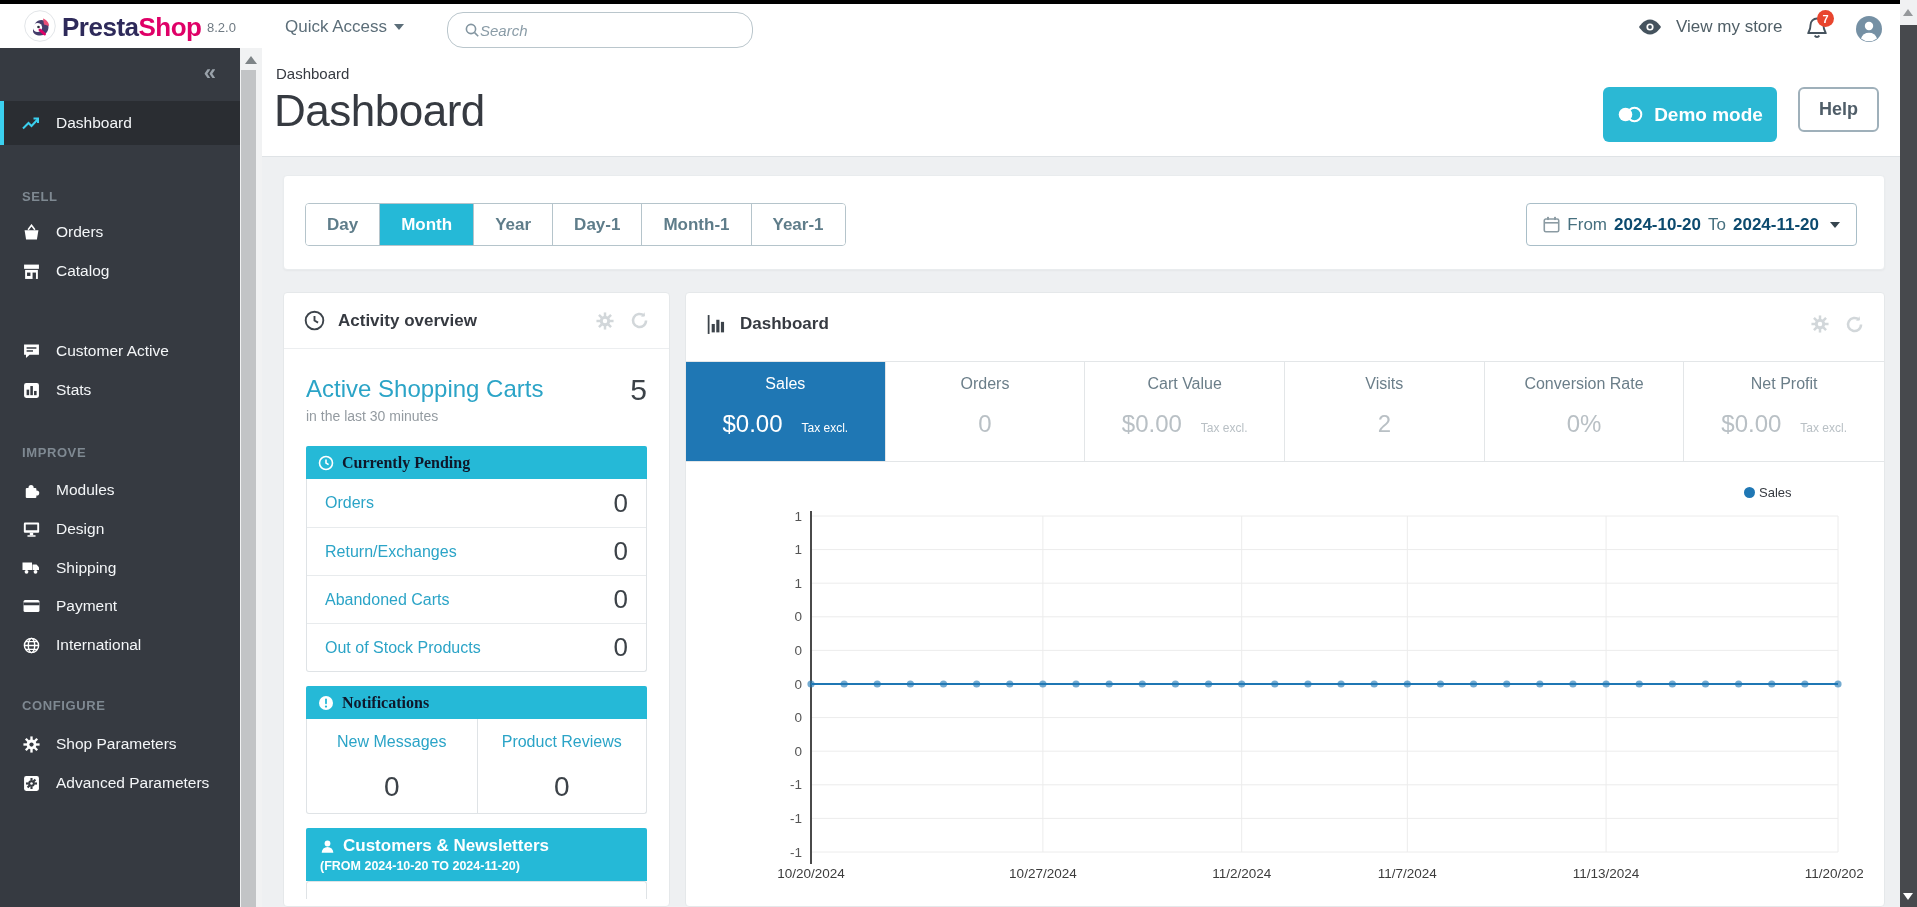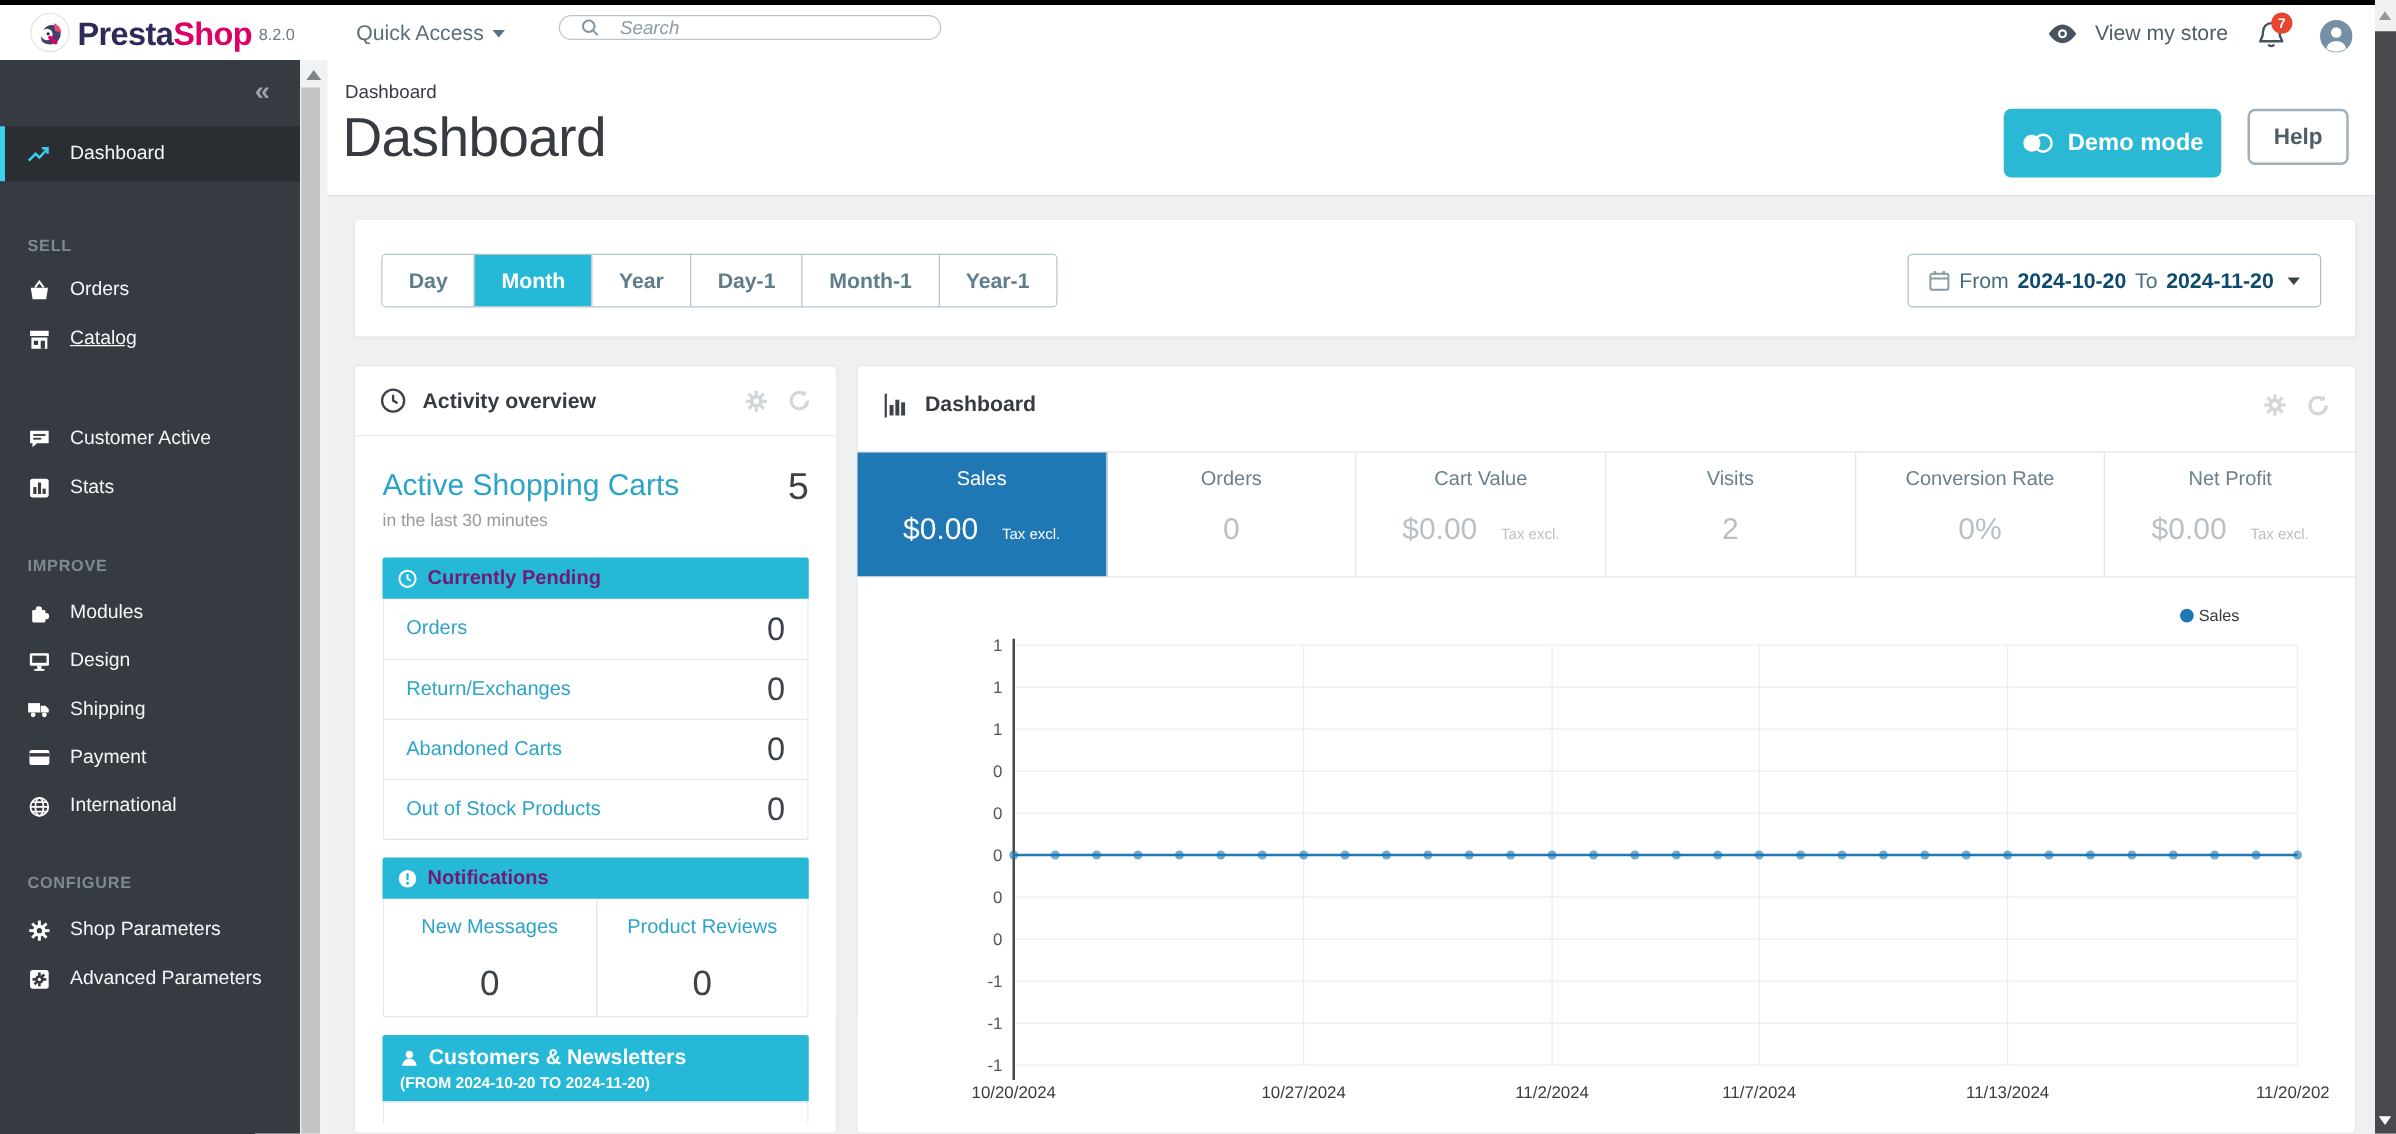--- a/index.html
+++ b/index.html
@@ -9,21 +9,21 @@
 
 #topstrip{position:absolute;left:0;top:0;width:1917px;height:4px;background:#000;}
 #header{position:absolute;left:0;top:4px;width:1917px;height:44px;background:#fff;}
 .logo-ball{position:absolute;left:24px;top:6px;width:32px;height:32px;}
 .logo-text{position:absolute;left:62px;top:8px;font-size:26px;font-weight:bold;letter-spacing:-0.5px;}
 .logo-text .p1{color:#2e2a5a;}
 .logo-text .p2{color:#df0067;}
 .version{position:absolute;left:207px;top:16px;font-size:13px;color:#6f7a83;}
 .quick-access{position:absolute;left:285px;top:13px;font-size:17px;color:#5c6e79;display:flex;align-items:center;gap:7px;cursor:pointer;}
 .caret{width:0;height:0;border-left:5px solid transparent;border-right:5px solid transparent;border-top:6px solid #5c6e79;display:inline-block;}
-.search-box{position:absolute;left:447px;top:8px;width:306px;height:20px;border:1px solid #bac6cc;border-radius:16px;display:flex;align-items:center;padding-left:16px;gap:16px;background:#fff;}
+.search-box{position:absolute;left:447px;top:8px;width:306px;height:36px;border:1px solid #bac6cc;border-radius:16px;display:flex;align-items:center;padding-left:16px;gap:0;background:#fff;}
 .search-box .ph{font-style:italic;color:#8a9ca7;font-size:15px;}
 .viewstore{position:absolute;left:1637px;top:13px;display:flex;align-items:center;gap:13px;font-size:17px;color:#4f5e66;cursor:pointer;}
 .bell-wrap{position:absolute;left:1805px;top:10px;width:30px;height:30px;cursor:pointer;}
 .badge{position:absolute;left:12px;top:-4px;width:17px;height:17px;border-radius:50%;background:#e8452e;color:#fff;font-size:11px;font-weight:bold;display:flex;align-items:center;justify-content:center;}
 .avatar{position:absolute;left:1856px;top:12px;width:26px;height:26px;cursor:pointer;}
 
 #sidebar{position:absolute;left:0;top:48px;width:240px;height:859px;background:#363a41;}
 .collapse-btn{position:absolute;right:24px;top:12px;color:#9aa2aa;font-size:22px;font-weight:bold;cursor:pointer;}
 .side-item{position:absolute;left:0;width:240px;height:36px;display:flex;align-items:center;padding-left:22px;gap:16px;color:#f4f6f8;font-size:15.5px;cursor:pointer;}
 .side-item .ic{width:18px;height:18px;flex:0 0 18px;display:flex;align-items:center;justify-content:center;}
@@ -55,21 +55,21 @@
 #dashpanel{left:685px;top:292px;width:1200px;height:615px;}
 .phead{height:56px;display:flex;align-items:center;padding:0 20px;border-bottom:1px solid #eceef0;}
 .phead .ptitle{margin-left:13px;font-size:17px;font-weight:600;color:#363a41;flex:1;}
 .phead .hic{margin-left:16px;cursor:pointer;}
 
 .abody{padding:26px 22px 0 22px;}
 .carts-row{display:flex;justify-content:space-between;align-items:flex-start;}
 .carts-link{font-size:24px;color:#2ba4c7;text-decoration:none;cursor:pointer;}
 .carts-val{font-size:30px;color:#3c4248;line-height:30px;}
 .carts-sub{font-size:14px;color:#949ba1;margin-top:3px;}
-.secthead{margin-top:22px;height:33px;background:#25b9d7;color:#701a75;display:flex;align-items:center;padding-left:12px;gap:8px;font-size:16px;font-weight:bold;border-radius:2px 2px 0 0;}
+.secthead{margin-top:22px;height:33px;background:#25b9d7;color:#0f172a;display:flex;align-items:center;padding-left:12px;gap:8px;font-size:16px;font-weight:bold;border-radius:2px 2px 0 0;font-family:Liberation Serif, serif;}
 .seclist{border:1px solid #dfe3e6;border-top:none;border-radius:0 0 3px 3px;}
 .secrow{height:48px;display:flex;justify-content:space-between;align-items:center;padding:0 18px;cursor:pointer;}
 .secrow + .secrow{border-top:1px solid #e8ebed;}
 .secrow a{font-size:16px;color:#2ba4c7;text-decoration:none;}
 .secrow .num{font-size:26px;color:#3c4248;}
 .notifbox{border:1px solid #dfe3e6;border-top:none;border-radius:0 0 3px 3px;display:grid;grid-template-columns:1fr 1fr;height:95px;}
 .notifcell{display:flex;flex-direction:column;align-items:center;justify-content:space-between;padding:14px 0 10px 0;}
 .notifcell + .notifcell{border-left:1px solid #dfe3e6;}
 .notifcell a{font-size:16px;color:#2ba4c7;text-decoration:none;}
 .notifcell .num{font-size:28px;color:#3c4248;}
@@ -171,21 +171,21 @@
 
   <div class="side-item" style="top:166px;">
     <span class="ic">
       <svg viewBox="0 0 16 16" width="17" height="17">
           <path d="M1.5 5.8h13l-1.4 8.7H2.9z" fill="#fff"></path>
           <path d="M4.8 5.5L8 1.2l3.2 4.3" fill="none" stroke="#fff" stroke-width="1.5"></path>
         </svg>
     </span>
     <span>Orders</span>
   </div>
-  <div class="side-item" style="top:205px;text-decoration:underline;">
+  <div class="side-item" style="top:205px;">
     <span class="ic">
       <svg viewBox="0 0 16 16" width="17" height="17">
           <path d="M1 1.5h14v4H1z" fill="#fff"></path>
           <path d="M2 6.5h12V15H2z" fill="#fff"></path>
           <rect x="9" y="9" width="3.2" height="6" fill="#363a41"></rect>
           <rect x="3.8" y="9" width="3.2" height="3.2" fill="#363a41"></rect>
         </svg>
     </span>
     <span>Catalog</span>
   </div>

